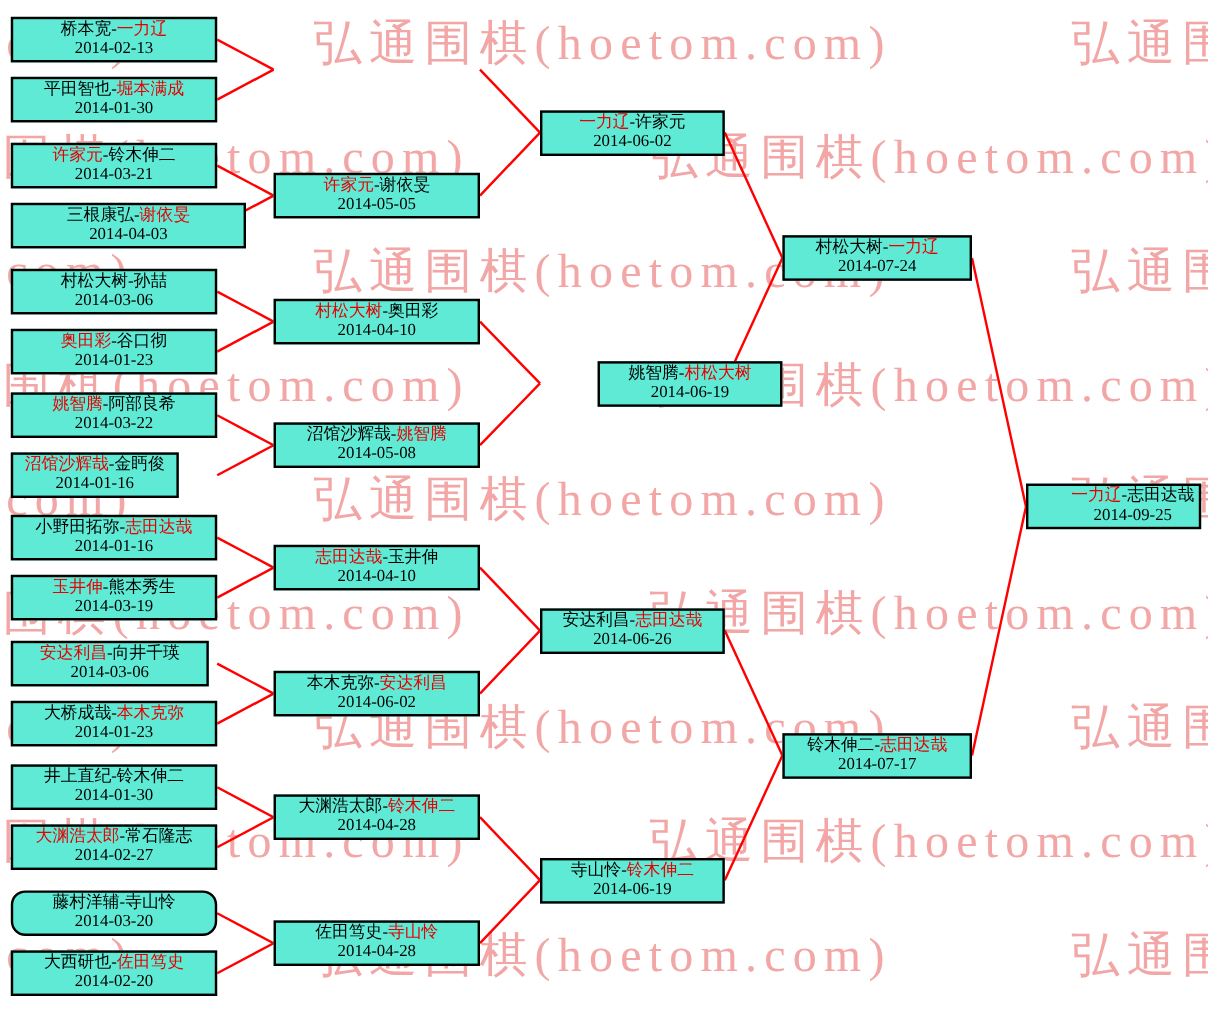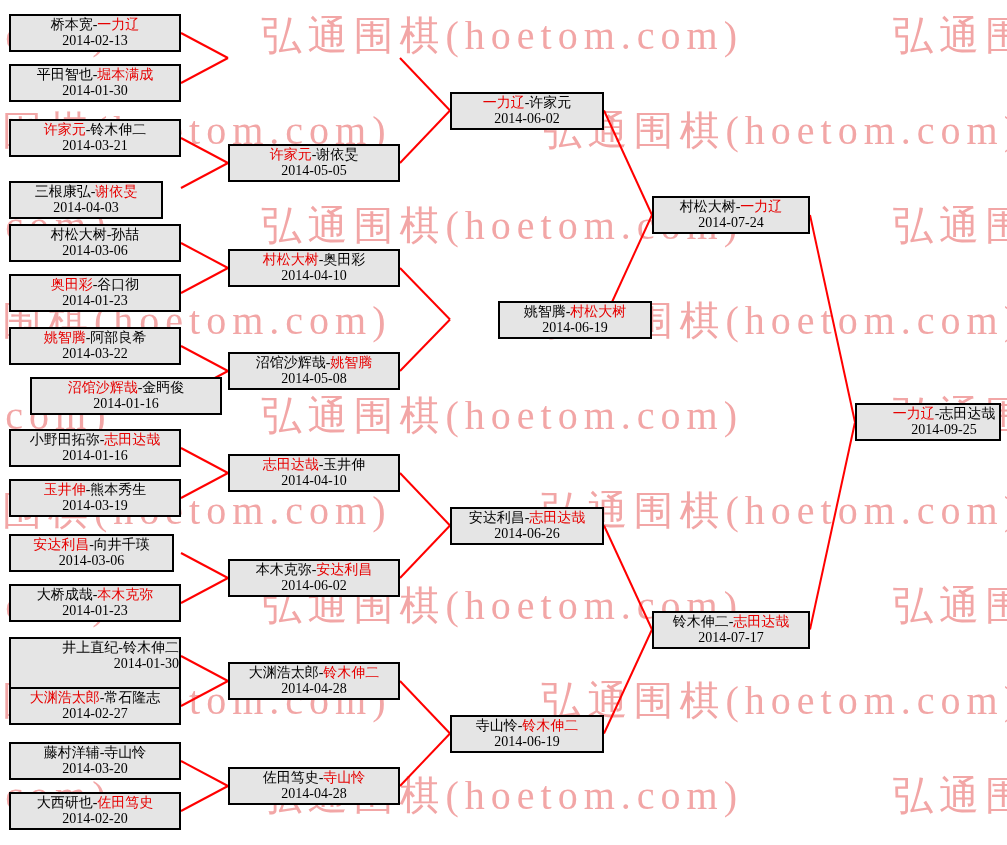--- a/index.html
+++ b/index.html
@@ -38,21 +38,21 @@
   #lines-svg {
     position: absolute;
     left: 0; top: 0;
     z-index: 1;
   }
   
   .match {
     position: absolute;
     z-index: 2;
     box-sizing: border-box;
-    background: #e5e5e5;
+    background: #5eead4;
     border: 2px solid #000000;
     text-align: center;
     overflow: hidden;
   }
   .names {
     font-size: 14px;
     line-height: 16px;
     margin-top: 1px;
     white-space: nowrap;
     color: #000000;
@@ -116,65 +116,65 @@
       <div class="date">2014-02-13</div>
     </div>
     <div class="match" style="left: 9px; top: 64px; width: 172px; height: 38px;">
       <div class="names"><span>平田智也</span><span>-</span><span style="color: rgb(230, 0, 0);">堀本满成</span></div>
       <div class="date">2014-01-30</div>
     </div>
     <div class="match" style="left: 9px; top: 119px; width: 172px; height: 38px;">
       <div class="names"><span style="color: rgb(230, 0, 0);">许家元</span><span>-</span><span>铃木伸二</span></div>
       <div class="date">2014-03-21</div>
     </div>
-    <div class="match" style="left: 9px; top: 169px; width: 154px; height: 38px; margin-top: 12px;">
+    <div class="match" style="left: 9px; top: 169px; width: 196px; height: 38px;">
       <div class="names"><span>三根康弘</span><span>-</span><span style="color: rgb(230, 0, 0);">谢依旻</span></div>
       <div class="date">2014-04-03</div>
     </div>
     <div class="match" style="left: 9px; top: 224px; width: 172px; height: 38px;">
       <div class="names"><span>村松大树</span><span>-</span><span>孙喆</span></div>
       <div class="date">2014-03-06</div>
     </div>
     <div class="match" style="left: 9px; top: 274px; width: 172px; height: 38px;">
       <div class="names"><span style="color: rgb(230, 0, 0);">奥田彩</span><span>-</span><span>谷口彻</span></div>
       <div class="date">2014-01-23</div>
     </div>
     <div class="match" style="left: 9px; top: 327px; width: 172px; height: 38px;">
       <div class="names"><span style="color: rgb(230, 0, 0);">姚智腾</span><span>-</span><span>阿部良希</span></div>
       <div class="date">2014-03-22</div>
     </div>
-    <div class="match" style="left: 9px; top: 377px; width: 192px; height: 38px; margin-left: 21px;">
+    <div class="match" style="left: 9px; top: 377px; width: 140px; height: 38px;">
       <div class="names"><span style="color: rgb(230, 0, 0);">沼馆沙辉哉</span><span>-</span><span>金眄俊</span></div>
       <div class="date">2014-01-16</div>
     </div>
     <div class="match" style="left: 9px; top: 429px; width: 172px; height: 38px;">
       <div class="names"><span>小野田拓弥</span><span>-</span><span style="color: rgb(230, 0, 0);">志田达哉</span></div>
       <div class="date">2014-01-16</div>
     </div>
     <div class="match" style="left: 9px; top: 479px; width: 172px; height: 38px;">
       <div class="names"><span style="color: rgb(230, 0, 0);">玉井伸</span><span>-</span><span>熊本秀生</span></div>
       <div class="date">2014-03-19</div>
     </div>
     <div class="match" style="left: 9px; top: 534px; width: 165px; height: 38px;">
       <div class="names"><span style="color: rgb(230, 0, 0);">安达利昌</span><span>-</span><span>向井千瑛</span></div>
       <div class="date">2014-03-06</div>
     </div>
     <div class="match" style="left: 9px; top: 584px; width: 172px; height: 38px;">
       <div class="names"><span>大桥成哉</span><span>-</span><span style="color: rgb(230, 0, 0);">本木克弥</span></div>
       <div class="date">2014-01-23</div>
     </div>
-    <div class="match" style="left: 9px; top: 637px; width: 172px; height: 52px; text-align: right;">
+    <div class="match" style="left: 9px; top: 637px; width: 172px; height: 38px;">
       <div class="names"><span>井上直纪</span><span>-</span><span>铃木伸二</span></div>
       <div class="date">2014-01-30</div>
     </div>
     <div class="match" style="left: 9px; top: 687px; width: 172px; height: 38px;">
       <div class="names"><span style="color: rgb(230, 0, 0);">大渊浩太郎</span><span>-</span><span>常石隆志</span></div>
       <div class="date">2014-02-27</div>
     </div>
-    <div class="match" style="left: 9px; top: 742px; width: 172px; height: 38px;">
+    <div class="match" style="left: 9px; top: 742px; width: 172px; height: 38px; border-radius: 12px;">
       <div class="names"><span>藤村洋辅</span><span>-</span><span>寺山怜</span></div>
       <div class="date">2014-03-20</div>
     </div>
     <div class="match" style="left: 9px; top: 792px; width: 172px; height: 38px;">
       <div class="names"><span>大西研也</span><span>-</span><span style="color: rgb(230, 0, 0);">佐田笃史</span></div>
       <div class="date">2014-02-20</div>
     </div>
     <div class="match" style="left: 228px; top: 144px; width: 172px; height: 38px;">
       <div class="names"><span style="color: rgb(230, 0, 0);">许家元</span><span>-</span><span>谢依旻</span></div>
       <div class="date">2014-05-05</div>

